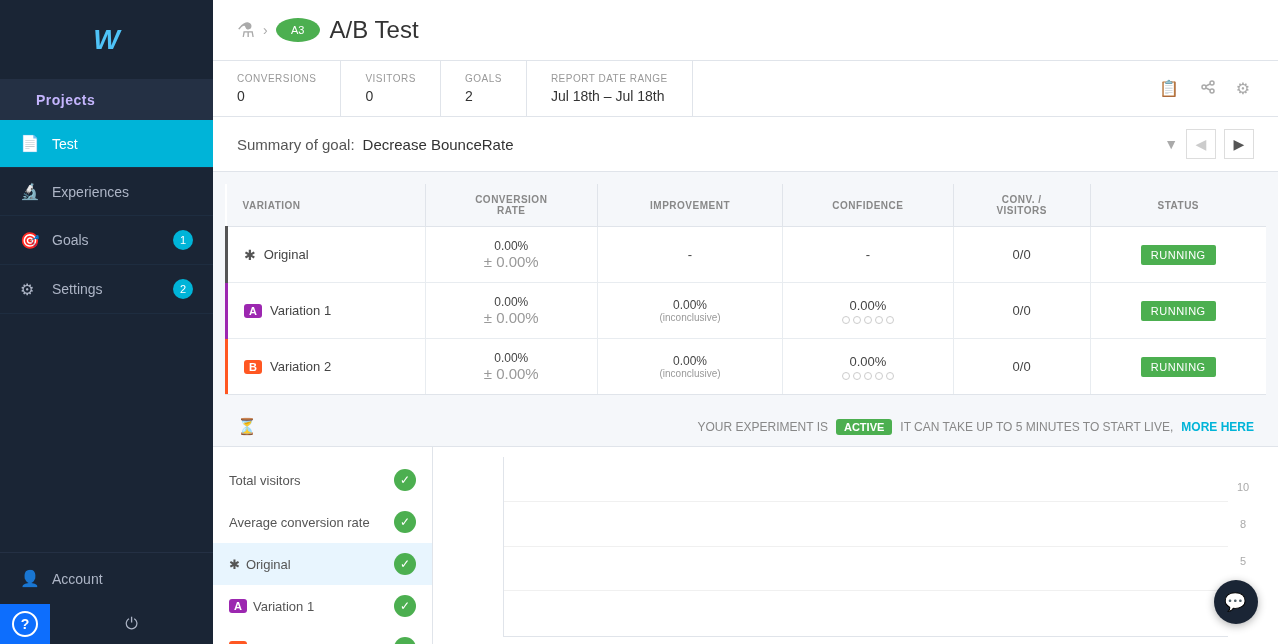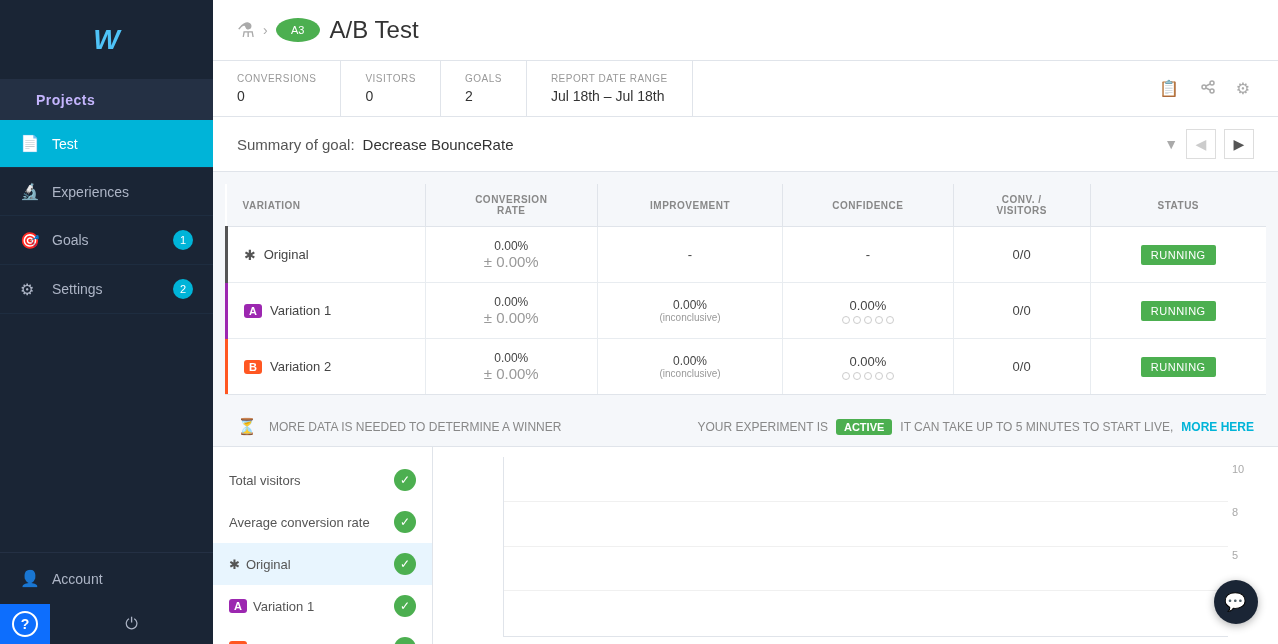--- a/index.html
+++ b/index.html
@@ -430,30 +430,30 @@
       display: flex;
       flex-direction: column;
       justify-content: space-between;
       padding: 0 8px;
       font-size: 11px;
       color: #aaa;
     }
     .chart-y-right {
       position: absolute;
       right: 0;
-      top: 6px;
+      top: 24px;
       bottom: 30px;
       width: 30px;
       display: flex;
       flex-direction: column;
       justify-content: space-between;
       padding: 0 4px;
       font-size: 11px;
       color: #aaa;
-      text-align: left;
+      text-align: center;
     }
     .chart-grid {
       margin-left: 50px;
       margin-right: 30px;
       height: 180px;
       position: relative;
       border-left: 1px solid #e0e4ea;
       border-bottom: 1px solid #e0e4ea;
     }
     .grid-line {
@@ -665,21 +665,20 @@
             </td>
     <td>0/0</td>
     <td><span class="status-badge">RUNNING</span></td>
   </tr>
         </tbody>
     </table>
   </div>
 
   <div class="winner-bar">
     <span class="hourglass-icon">⏳</span>
-    <span>MORE DATA IS NEEDED TO DETERMINE A WINNER</span>
     <div class="winner-right">
       <span>YOUR EXPERIMENT IS</span>
       <span class="active-badge">ACTIVE</span>
       <span>IT CAN TAKE UP TO 5 MINUTES TO START LIVE,</span>
       <span class="more-here">MORE HERE</span>
     </div>
   </div>
 
   <div class="chart-area">
     <div class="chart-legend" id="chart-legend">

